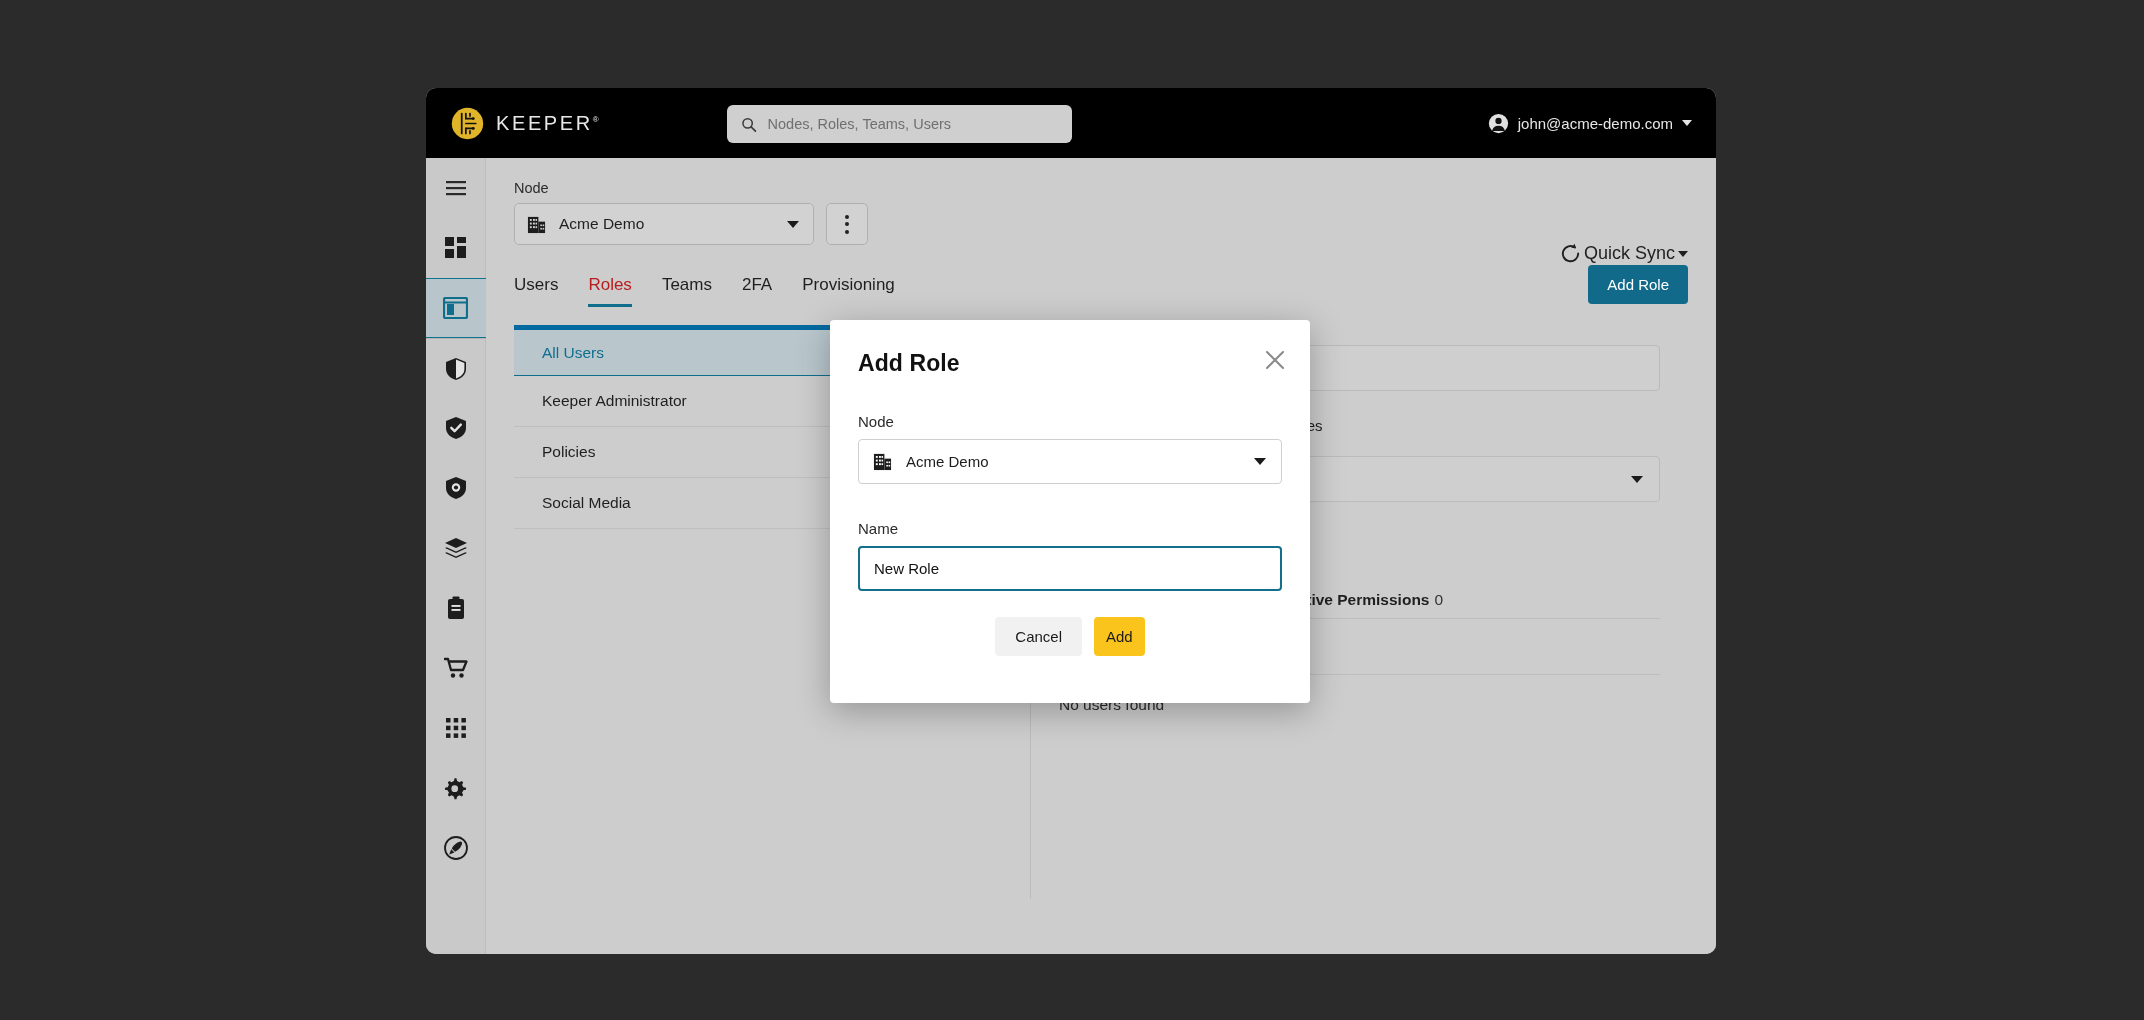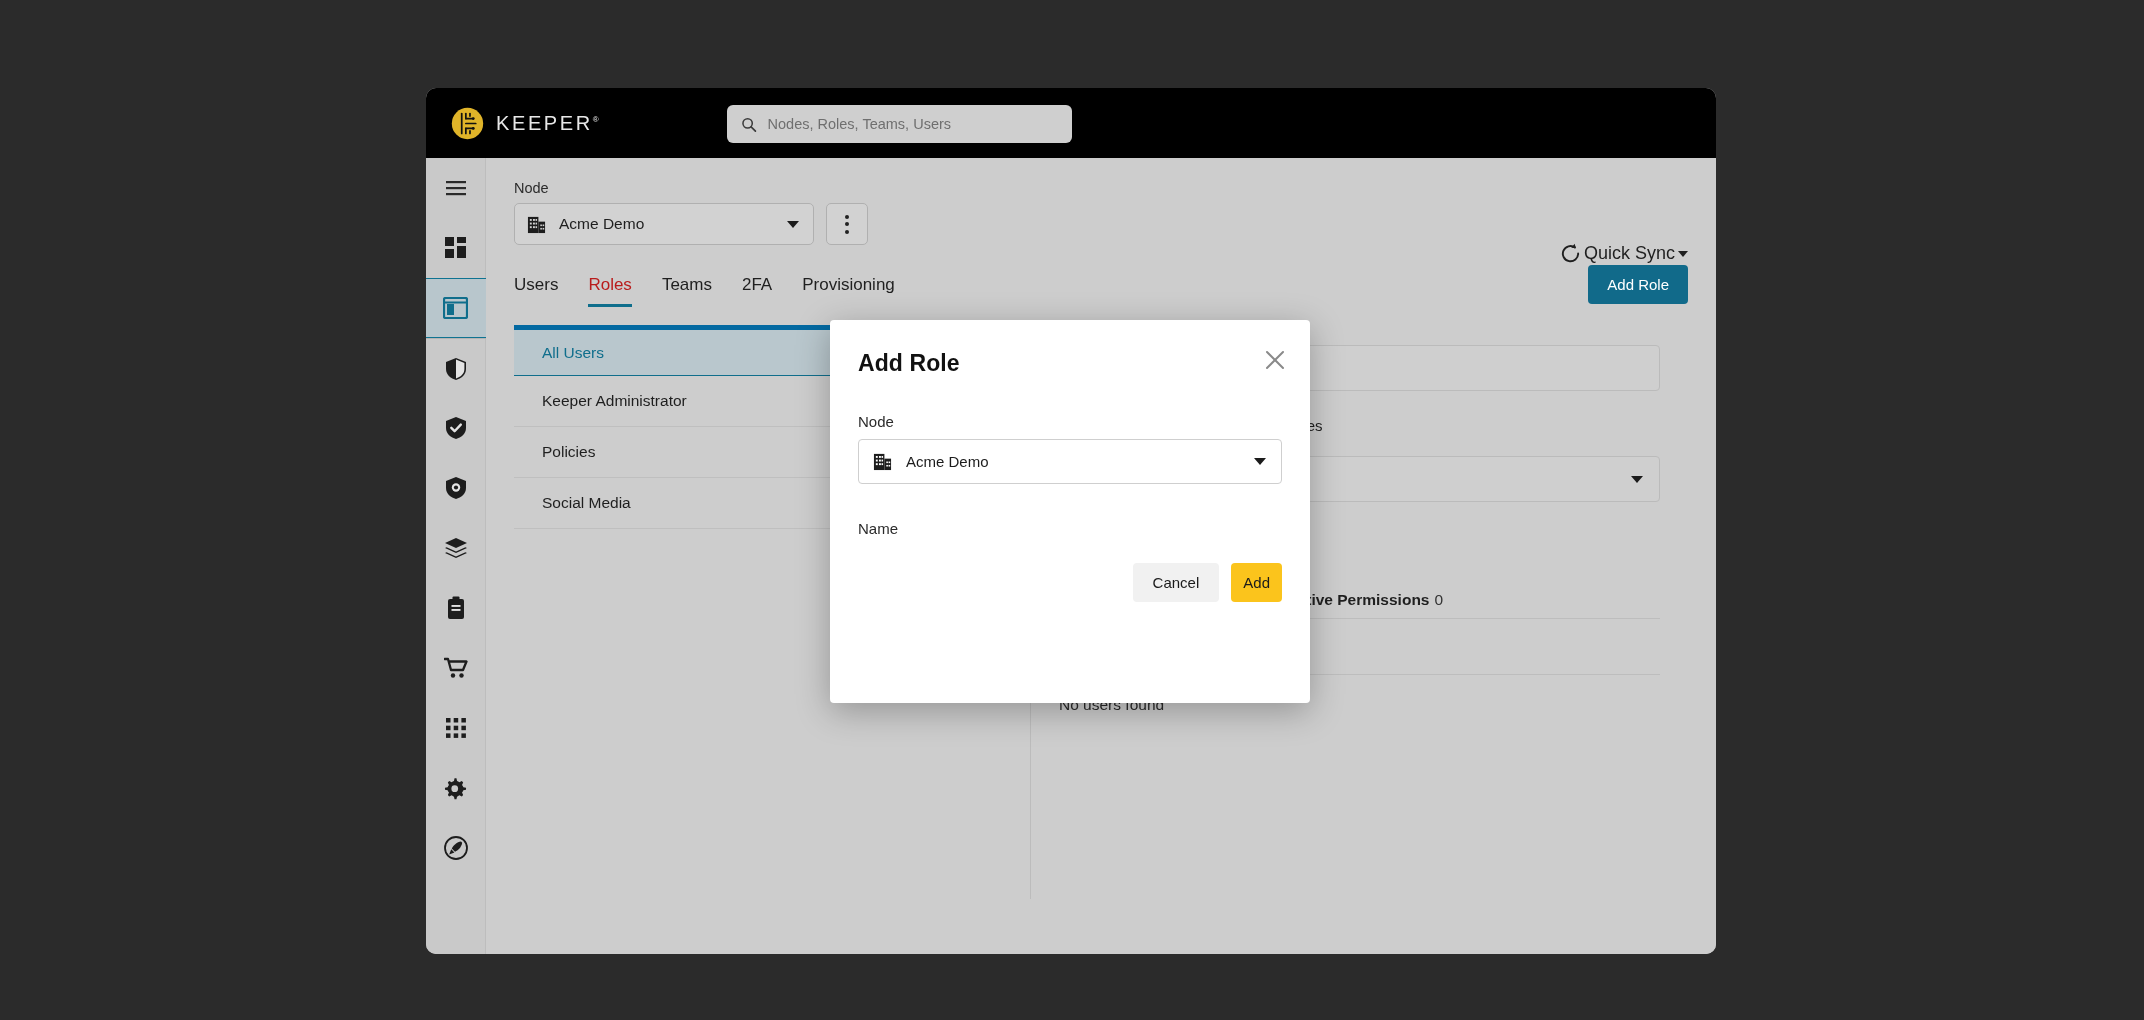--- a/index.html
+++ b/index.html
@@ -310,21 +310,21 @@
   }
   .modal-input {
     height: 45px; width: 100%;
     border: 2px solid #136f8c; border-radius: 4px;
     padding: 0 14px;
     font-family: "Liberation Sans", sans-serif;
     font-size: 15px; color: #111;
     outline: none; background: #fff;
   }
   .modal-actions {
-    display: flex; justify-content: flex-end; gap: 12px;
+    display: flex; justify-content: center; gap: 12px;
     margin-top: 26px;
   }
   .btn-cancel {
     background: #f1f1f1; color: #1b1b1b;
     border: none; border-radius: 4px;
     font-size: 15px; padding: 11px 20px; cursor: pointer;
     font-family: "Liberation Sans", sans-serif;
   }
   .btn-add {
     background: #fbc41c; color: #1b1b1b;
@@ -360,20 +360,29 @@
       </div>
 
       <div class="searchbar">
         <svg width="17" height="17" viewBox="0 0 20 20">
           <circle cx="8.5" cy="8.5" r="6" fill="none" stroke="#3c3c3c" stroke-width="2"></circle>
           <line x1="13" y1="13" x2="18.5" y2="18.5" stroke="#3c3c3c" stroke-width="2.2" stroke-linecap="round"></line>
         </svg>
         <input type="text" placeholder="Nodes, Roles, Teams, Users" style="">
       </div>
 
+      <div class="usermenu">
+        <svg width="21" height="21" viewBox="0 0 24 24">
+          <circle cx="12" cy="12" r="11" fill="#e0e0e0"></circle>
+          <circle cx="12" cy="9" r="3.6" fill="#111"></circle>
+          <path d="M4.6 20.5a7.6 7.6 0 0 1 14.8 0z" fill="#111"></path>
+        </svg>
+        <span class="email">john@acme-demo.com</span>
+        <span class="caret-down"></span>
+      </div>
     </div>
 
     <div class="bodyrow">
 
       <div class="rail">
         <div class="rail-item">
           <svg width="20" height="15" viewBox="0 0 20 15">
             <rect y="0" width="20" height="2.2" fill="#2a2a2a"></rect>
             <rect y="6" width="20" height="2.2" fill="#2a2a2a"></rect>
             <rect y="12" width="20" height="2.2" fill="#2a2a2a"></rect>
@@ -590,19 +599,20 @@
             <rect x="16.4" y="10" width="1.7" height="1.7"></rect>
           <rect x="14" y="13.6" width="1.7" height="1.7"></rect>
             <rect x="16.4" y="13.6" width="1.7" height="1.7"></rect>
         </g>
       </svg>
       <span class="nm">Acme Demo</span>
       <span class="tri3"></span>
     </div>
 
     <div class="modal-label">Name</div>
+    <input class="modal-input" type="text" value="New Role" style="">
 
     <div class="modal-actions">
       <button class="btn-cancel">Cancel</button>
       <button class="btn-add">Add</button>
     </div>
   </div>
 </div>
 
 </body></html>

